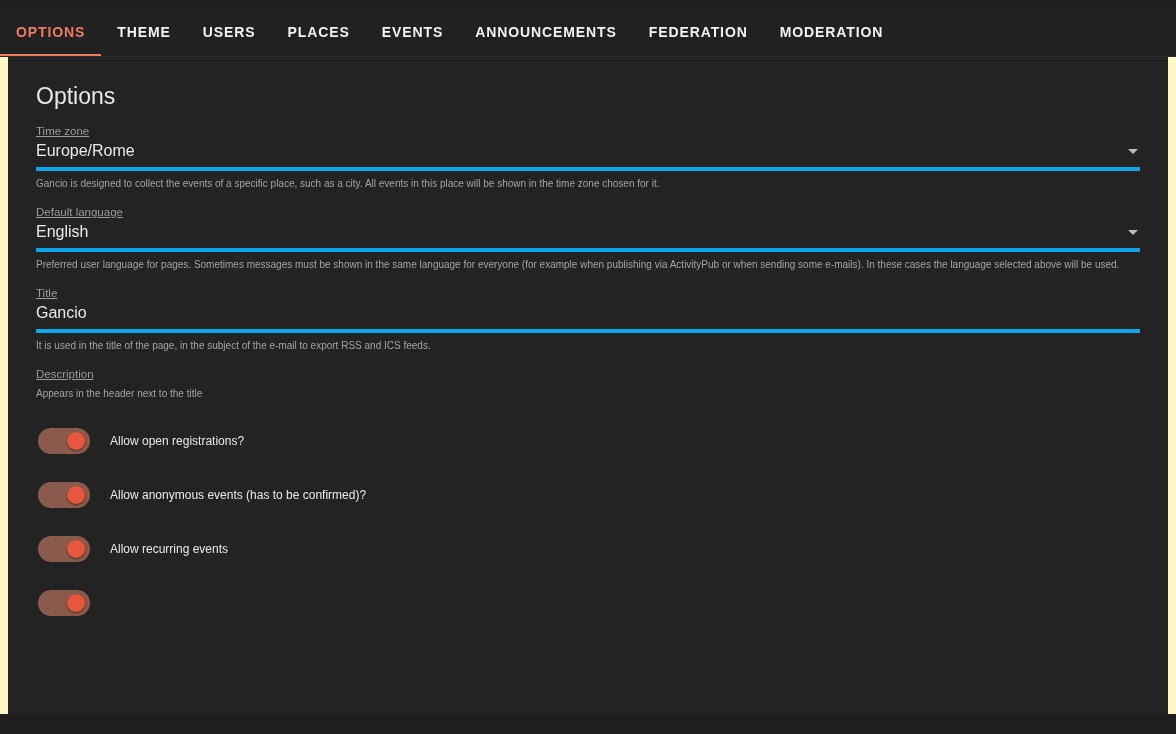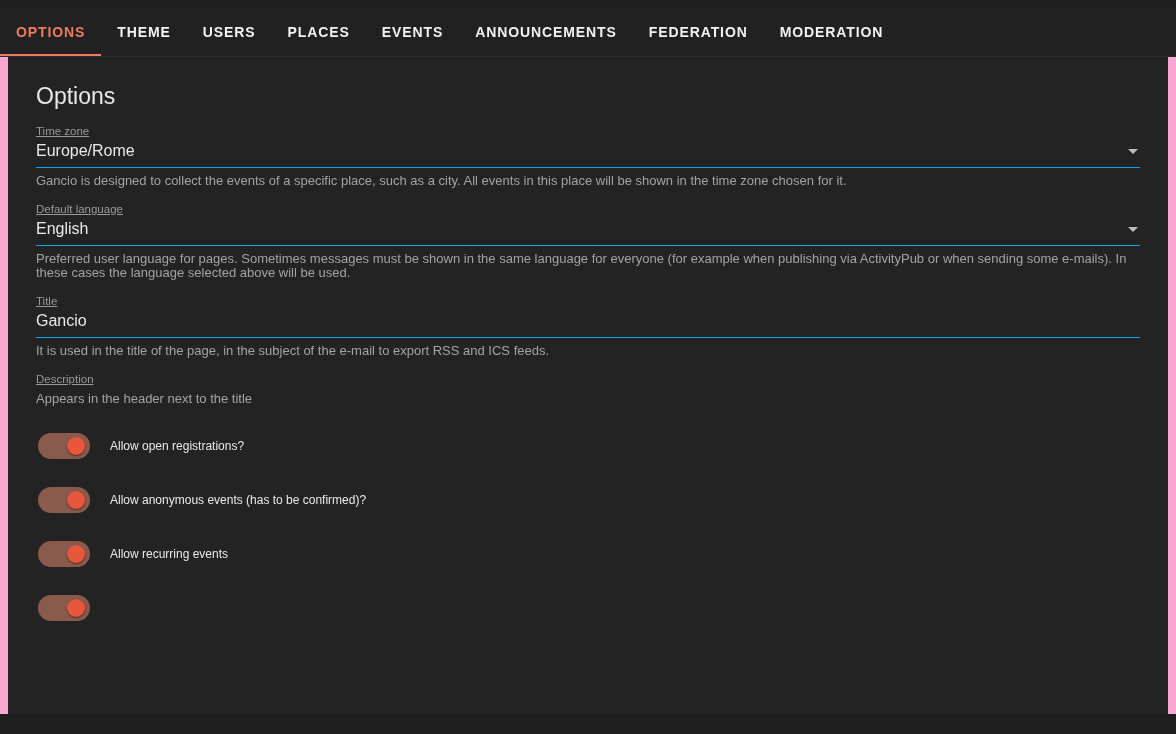--- a/index.html
+++ b/index.html
@@ -6,21 +6,21 @@
   html, body {
     margin: 0;
     padding: 0;
     background: #1e1e1e;
     font-family: "Liberation Sans", sans-serif;
   }
   #app {
     position: relative;
     width: 1176px;
     height: 734px;
-    background: #f9a8d4;
+    background: #fef9c3;
     overflow: hidden;
   }
   
   .top-strip {
     height: 8px;
     background: #1e1e1e;
   }
   
   .tabbar {
     position: relative;
@@ -81,21 +81,21 @@
     font-size: 11.5px;
     color: #9a9a9a;
     margin-bottom: 3px;
     line-height: 14px;
     text-decoration: underline;
   }
   .field-control {
     position: relative;
     display: flex;
     align-items: center;
-    border-bottom: 1px solid #0ea5e9;
+    border-bottom: 4px solid #0ea5e9;
     padding-bottom: 6px;
   }
   .field-value {
     font-size: 16px;
     color: #e9e9e9;
     line-height: 20px;
     flex: 1;
     background: transparent;
     border: none;
     outline: none;
@@ -106,21 +106,21 @@
     width: 0;
     height: 0;
     border-left: 5px solid transparent;
     border-right: 5px solid transparent;
     border-top: 5px solid #bdbdbd;
     margin-left: 8px;
     margin-right: 2px;
     flex: none;
   }
   .hint {
-    font-size: 13px;
+    font-size: 10px;
     color: #a3a3a3;
     line-height: 14px;
     margin: 6px 0 14px 0;
     max-width: 1110px;
   }
   .hint.tight { margin-bottom: 13px; }
   
   .toggle-row {
     display: flex;
     align-items: center;

